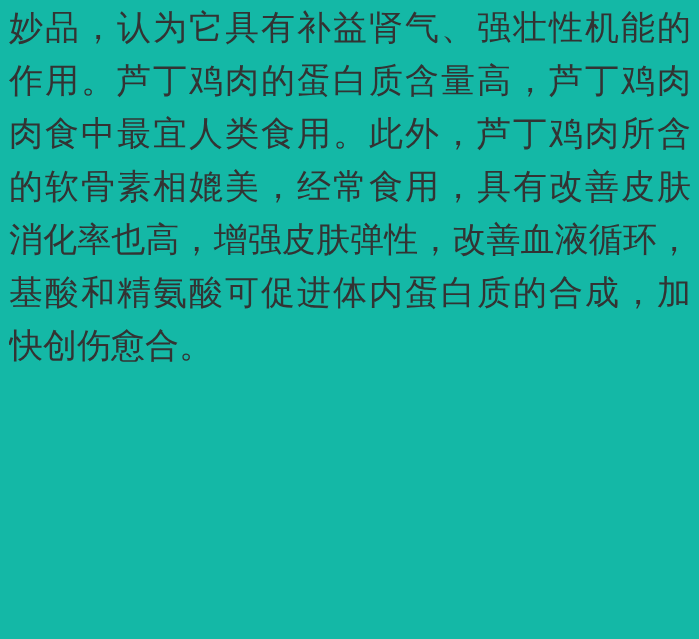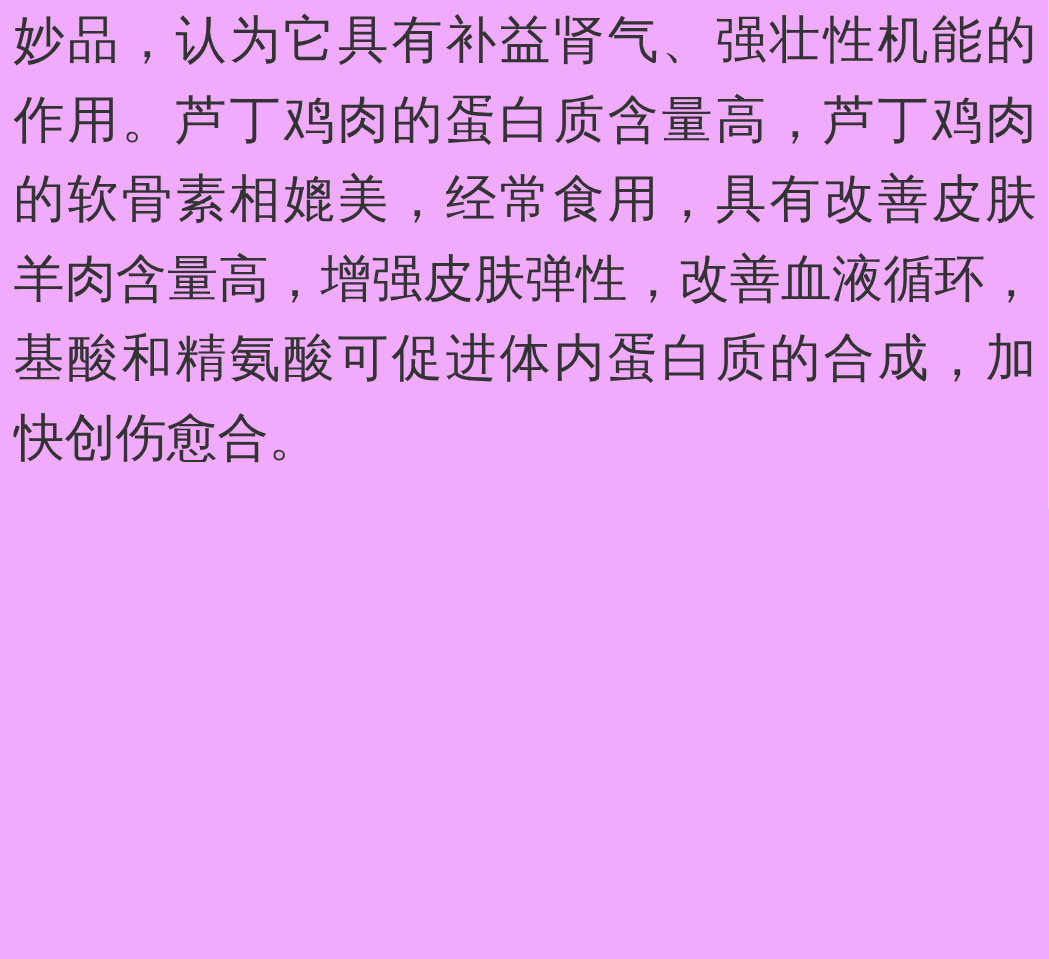--- a/index.html
+++ b/index.html
@@ -8,21 +8,21 @@
   }
   body {
     width: 699px;
     height: 639px;
     background: #ffffff;
     overflow: hidden;
   }
   .page {
     width: 699px;
     height: 639px;
-    background: #f0abfc;
+    background: #14b8a6;
   }
   .text-block {
     padding: 1px 8px 0 9px;
   }
   .line {
     font-family: "DejaVu Sans", sans-serif;
     font-size: 34px;
     line-height: 53px;
     height: 53px;
     color: #333333;
@@ -36,18 +36,19 @@
     text-align-last: left;
   }
 </style>
 </head>
 <body>
 
 <main class="page">
   <div class="text-block">
       <div class="line">妙品，认为它具有补益肾气、强壮性机能的</div>
       <div class="line">作用。芦丁鸡肉的蛋白质含量高，芦丁鸡肉</div>
+      <div class="line">肉食中最宜人类食用。此外，芦丁鸡肉所含</div>
       <div class="line">的软骨素相媲美，经常食用，具有改善皮肤</div>
-      <div class="line">羊肉含量高，增强皮肤弹性，改善血液循环，</div>
+      <div class="line">消化率也高，增强皮肤弹性，改善血液循环，</div>
       <div class="line">基酸和精氨酸可促进体内蛋白质的合成，加</div>
       <div class="line last">快创伤愈合。</div>
     </div>
 </main>
 
 </body></html>

